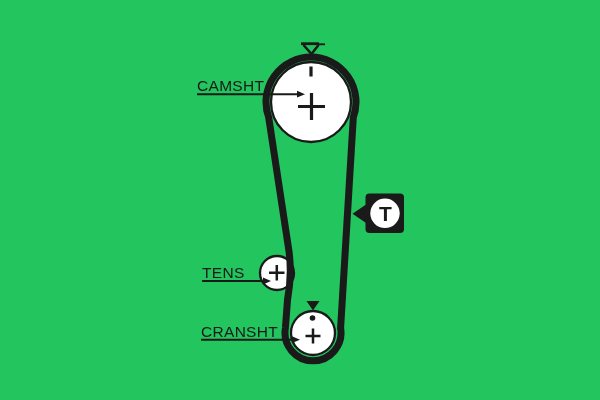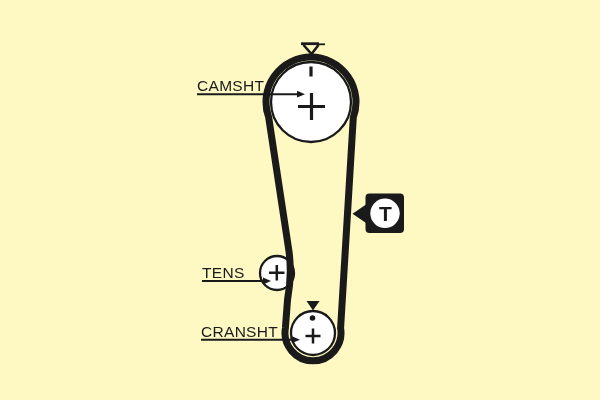--- a/index.html
+++ b/index.html
@@ -1,16 +1,16 @@
 <!DOCTYPE html>
 <html><head>
 <meta charset="utf-8">
 <style>
   html,body{margin:0;padding:0;background:#ffffff;}
-  .canvas{position:relative;width:600px;height:400px;background:#fef9c3;overflow:hidden;}
+  .canvas{position:relative;width:600px;height:400px;background:#22c55e;overflow:hidden;}
   svg{display:block;}
   .pulley{fill:#ffffff;stroke:#1a1a1a;stroke-width:2.3;}
   .belt{fill:none;stroke:#1a1a1a;stroke-width:7;stroke-linejoin:round;}
   .mark{stroke:#1a1a1a;fill:none;stroke-linecap:butt;}
   .mark-thick{stroke-width:3.2;}
   .mark-mid{stroke-width:2.5;}
   .leader{stroke:#1a1a1a;stroke-width:1.9;fill:none;}
   .solid{fill:#1a1a1a;stroke:none;}
   .label{font-family:"Liberation Sans",sans-serif;font-size:15.5px;fill:#1a1a1a;letter-spacing:0.3px;}
   .badge-letter{font-family:"Liberation Sans",sans-serif;font-size:21px;font-weight:bold;fill:#1a1a1a;text-anchor:middle;}

